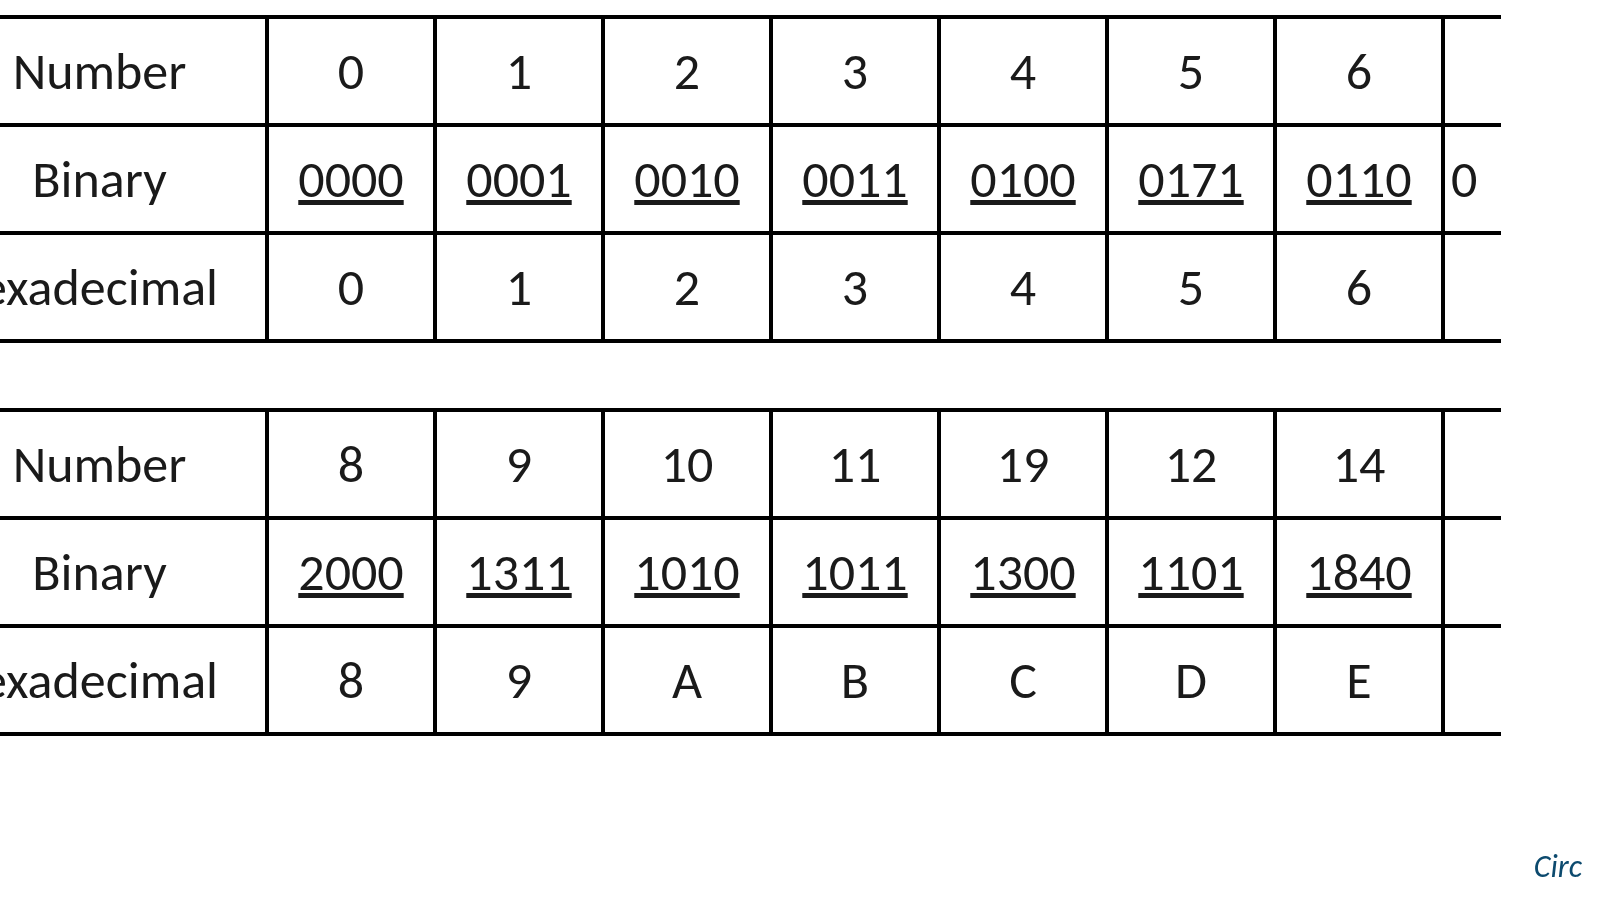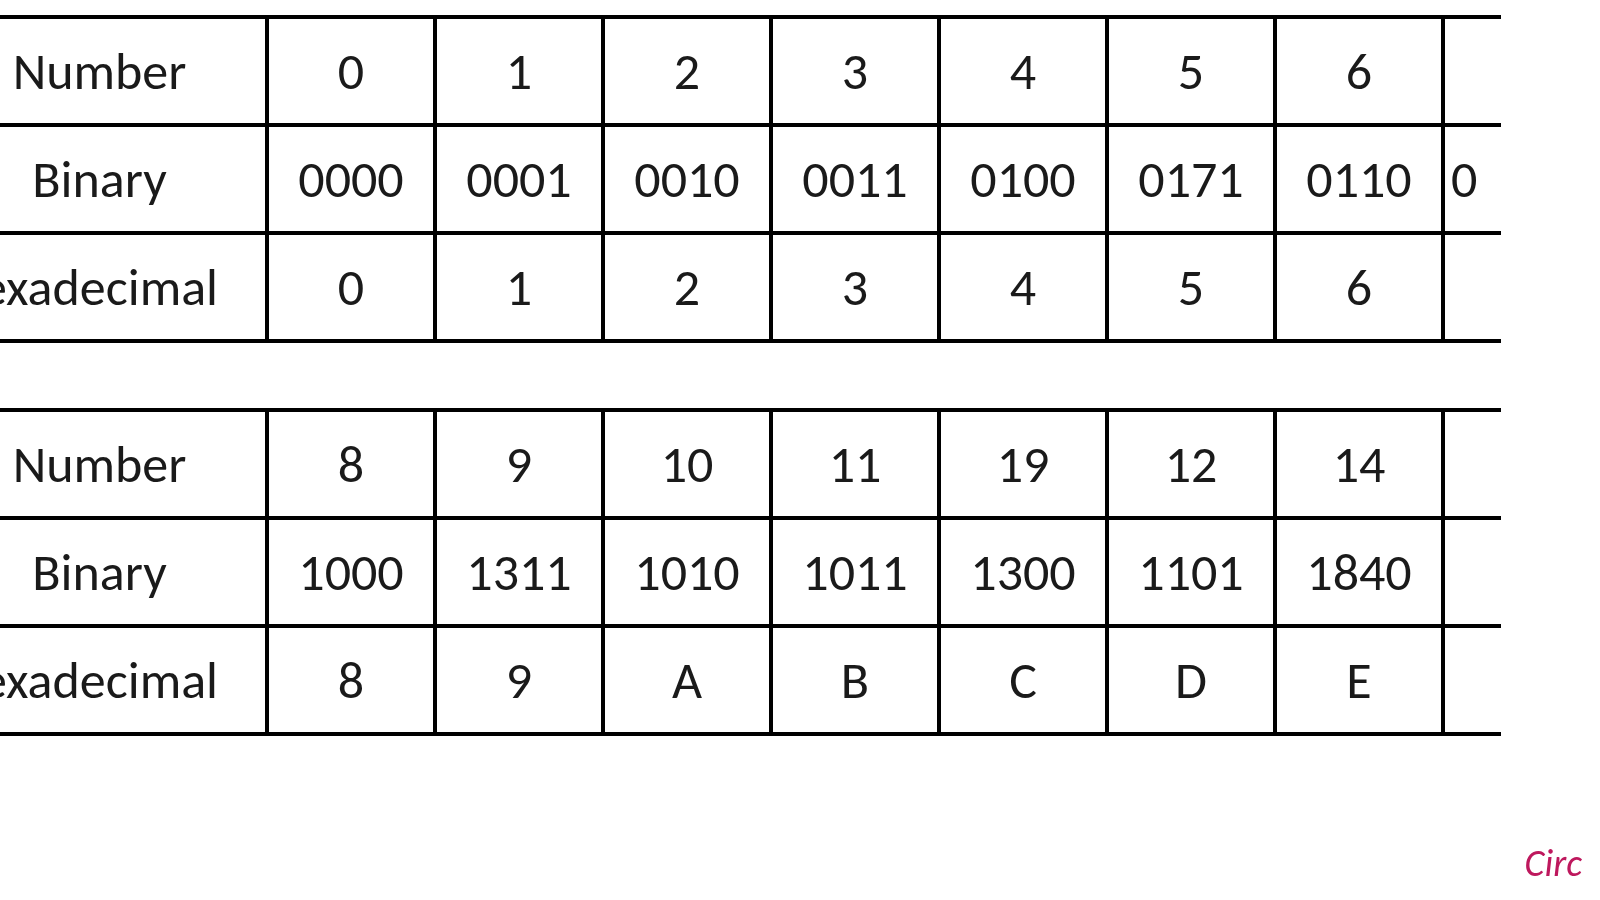--- a/index.html
+++ b/index.html
@@ -39,34 +39,35 @@
     td.row-label {
       width: 335px;
       padding-left: 18px;
       padding-right: 18px;
     }
     td.value-cell {
       width: 168px;
     }
     td.value-cell.binary {
       letter-spacing: 0px;
+      text-decoration: underline;
     }
     td.partial {
       width: 58px;
       border-right: none;
       text-align: left;
       padding-left: 6px;
       overflow: hidden;
     }
     .watermark {
       position: absolute;
       right: 18px;
       bottom: 14px;
-      font-size: 38px;
-      color: #be185d;
+      font-size: 32px;
+      color: #0c4a6e;
       font-family: Calibri, Arial, sans-serif;
       font-style: italic;
     }
   </style>
 </head>
 <body>
 
 <div class="content">
 
   <table>
@@ -115,21 +116,21 @@
       <td class="value-cell">9</td>
       <td class="value-cell">10</td>
       <td class="value-cell">11</td>
       <td class="value-cell">19</td>
       <td class="value-cell">12</td>
       <td class="value-cell">14</td>
       <td class="partial"></td>
     </tr>
     <tr>
       <td class="row-label">Binary</td>
-      <td class="value-cell binary">1000</td>
+      <td class="value-cell binary">2000</td>
       <td class="value-cell binary">1311</td>
       <td class="value-cell binary">1010</td>
       <td class="value-cell binary">1011</td>
       <td class="value-cell binary">1300</td>
       <td class="value-cell binary">1101</td>
       <td class="value-cell binary">1840</td>
       <td class="partial"></td>
     </tr>
     <tr>
       <td class="row-label">exadecimal</td>

